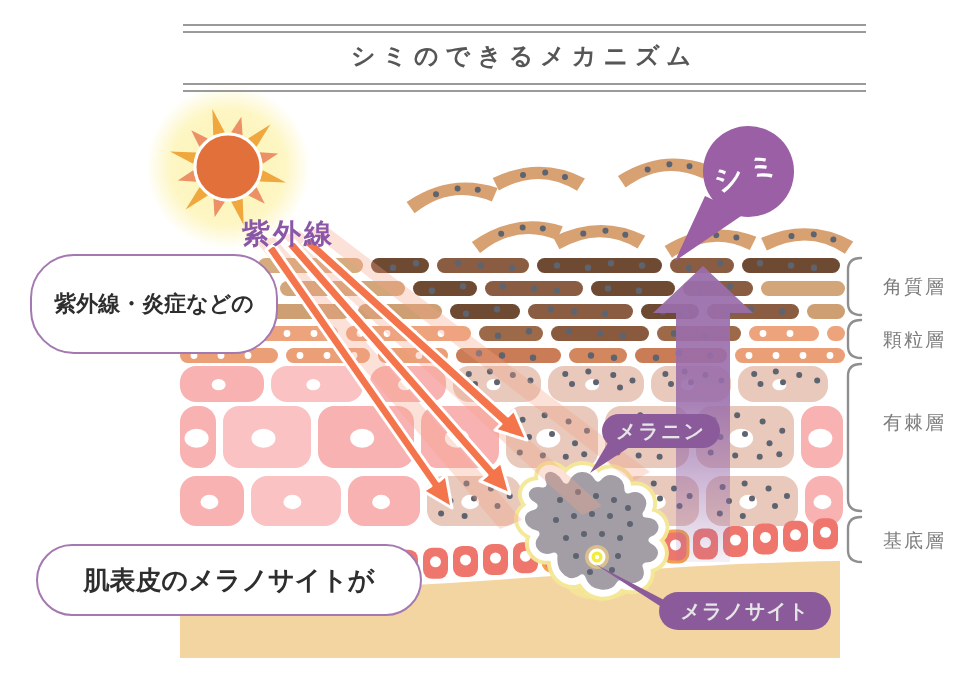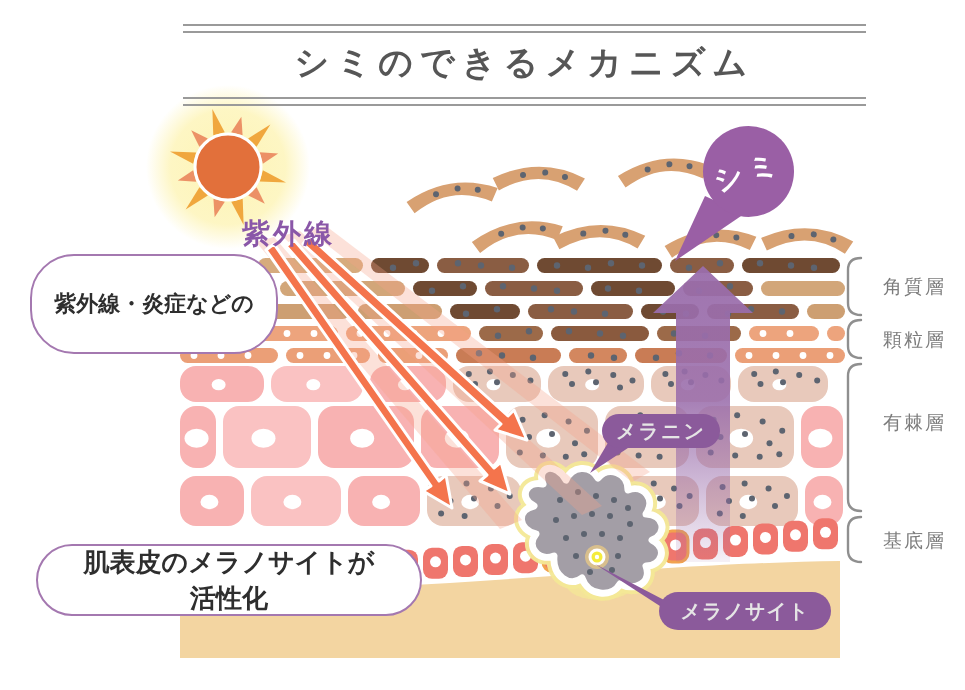--- a/index.html
+++ b/index.html
@@ -4,26 +4,26 @@
 <style>
   html,body{margin:0;padding:0;background:#fff;}
   #stage{position:relative;width:965px;height:690px;background:#fff;overflow:hidden;
          font-family:"DejaVu Sans","Liberation Sans",sans-serif;}
   #scene{position:absolute;left:0;top:0;z-index:1;}
   .ov{position:absolute;z-index:3;}
   
   .title-wrap{left:183px;top:24px;width:683px;}
   .title-outer{border-top:2px solid var(--rule-gray,#9a9a9a);border-bottom:2px solid var(--rule-gray,#9a9a9a);padding:5px 0;}
   .title-inner{border-top:2px solid var(--rule-gray,#9a9a9a);border-bottom:2px solid var(--rule-gray,#9a9a9a);
-    text-align:center;font-size:34px;font-weight:700;color:var(--title-text,#565656);letter-spacing:7px;padding:7px 0 11px;}
+    text-align:center;font-size:24px;font-weight:700;color:var(--title-text,#565656);letter-spacing:7px;padding:7px 0 11px;}
   
   .uv-label{left:242px;top:215px;font-size:28px;font-weight:700;color:var(--purple-text,#8a57a8);letter-spacing:3px;}
   
   .bubble{background:#fff;border:2px solid var(--bubble-border,#a478b0);box-sizing:border-box;
-          display:flex;flex-direction:column;justify-content:center;align-items:center;
+          display:flex;flex-direction:row;justify-content:center;align-items:center;
           color:var(--text-dark,#2e2e2e);font-weight:700;text-align:center;}
   .b-stimuli{left:30px;top:254px;width:248px;height:100px;border-radius:44px;font-size:22px;line-height:1.55;}
   .b-production{left:641px;top:455px;width:198px;height:101px;border-radius:46px;font-size:25px;}
   .b-activation{left:36px;top:544px;width:386px;height:72px;border-radius:50px;font-size:26px;line-height:1.4;}
   
   .shimi{left:703px;top:126px;width:91px;height:91px;border-radius:50%;background:var(--purple-bubble,#9a5fa5);
          display:flex;align-items:center;justify-content:center;}
   .shimi span{color:#fff;font-size:29px;font-weight:700;letter-spacing:6px;transform:rotate(-18deg);}
   .pill{background:var(--purple-pill,#8b5a9b);color:#e5e5e5;font-weight:700;display:flex;align-items:center;justify-content:center;}
   .p-melanin{left:602px;top:414px;width:118px;height:34px;border-radius:17px;font-size:20px;letter-spacing:2px;}
@@ -450,20 +450,19 @@
     <span>シミ</span>
   </div>
 
   <div class="ov pill p-melanin">メラニン</div>
 
 
   <div class="ov pill p-melanocyte">メラノサイト</div>
 
   <div class="ov bubble b-activation">
     <div>肌表皮のメラノサイトが</div>
-    <div>活性化</div>
   </div>
 
   <div class="ov layer-label ll-1">角質層</div>
   <div class="ov layer-label ll-2">顆粒層</div>
   <div class="ov layer-label ll-3">有棘層</div>
   <div class="ov layer-label ll-4">基底層</div>
 </div>
 
 </body></html>

